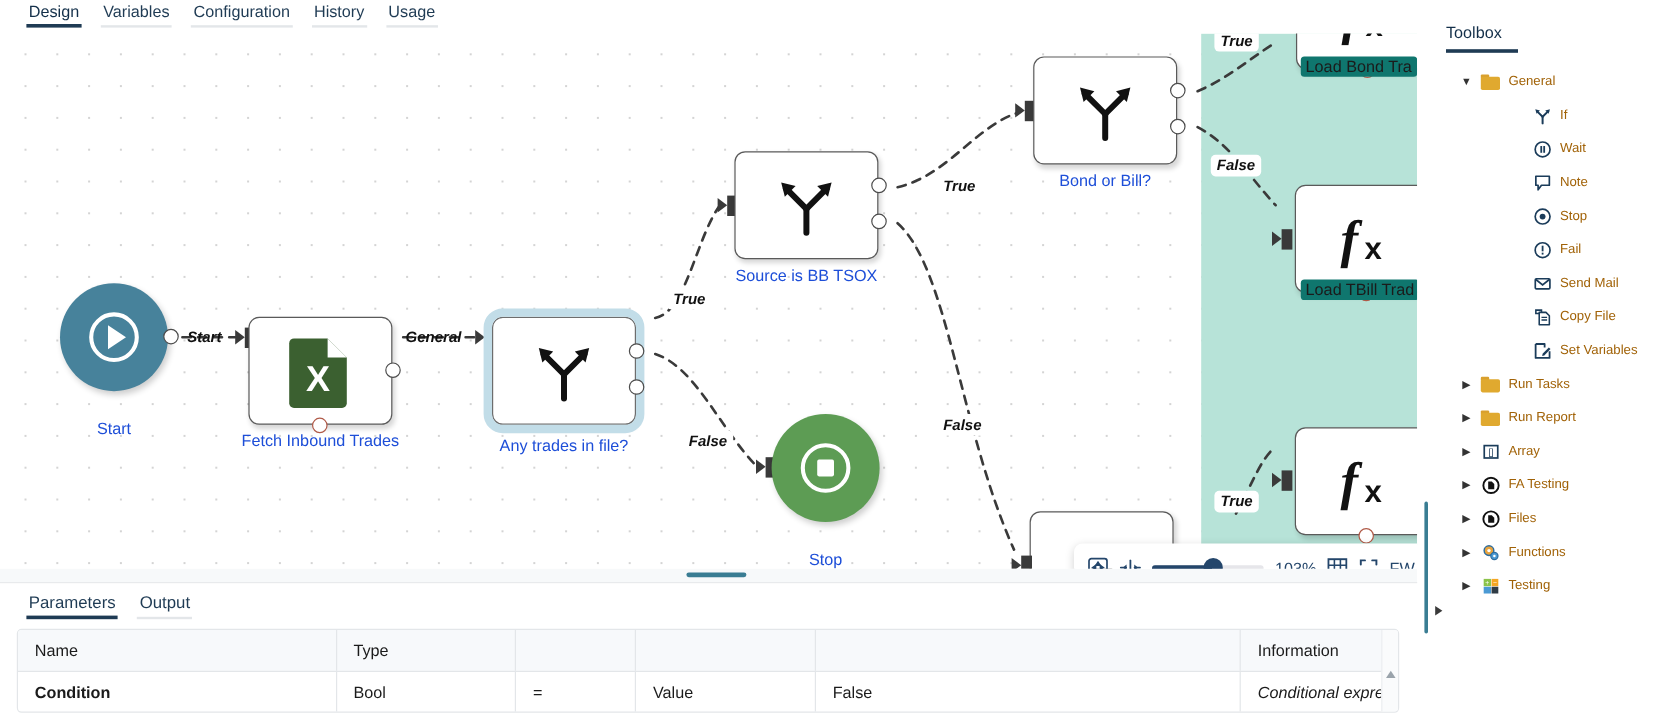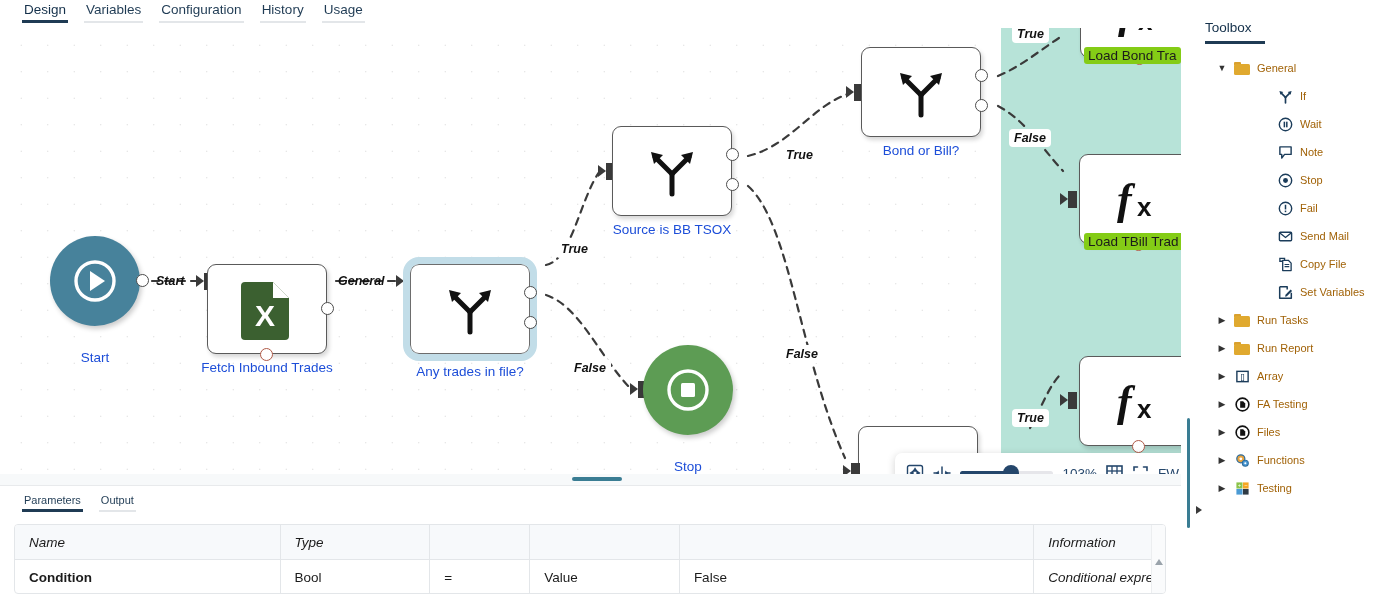--- a/index.html
+++ b/index.html
@@ -86,21 +86,21 @@
     position: absolute; font-size: 12.5px; font-style: italic; font-weight: bold;
     color: #111; background: #ffffff; padding: 2px 5px; border-radius: 4px;
     white-space: nowrap;
   }
   .port-label {
     position: absolute; font-size: 12.5px; font-style: italic; font-weight: bold;
     color: #111; white-space: nowrap;
   }
   .task-label-chip {
     position: absolute; font-size: 13.5px; color: #1b1b1b; white-space: nowrap;
-    background: #84cc16; padding: 1px 4px; border-radius: 3px;
+    background: #0f766e; padding: 1px 4px; border-radius: 3px;
   }
 
   
   #zoombar {
     position: absolute; left: 895px; top: 425px; width: 295px; height: 40px;
     background: #ffffff; border-radius: 7px; box-shadow: 0 2px 8px rgba(0,0,0,.18);
     display: flex; align-items: center; gap: 9px; padding: 0 11px;
     z-index: 40;
   }
   #zoombar .zi { display: flex; align-items: center; justify-content: center; cursor: pointer; }
@@ -127,33 +127,33 @@
     cursor: pointer;
   }
 
   
   #bottom {
     position: absolute; left: 0; top: 485px; width: 1181px; height: 111px;
     background: #ffffff; border-top: 1px solid #e8eaec;
   }
   #btabs { display: flex; gap: 0px; padding: 6px 14px 0 14px; }
   .bt-tab {
-    font-size: 11px; color: #1f3b54; padding: 2px 10px 6px 10px;
+    font-size: 14px; color: #1f3b54; padding: 2px 10px 6px 10px;
     position: relative; cursor: pointer;
   }
   .bt-tab::after { content: ""; position: absolute; left: 8px; right: 8px; bottom: 0; height: 2px; background: #e3e6e9; }
   .bt-tab.active::after { background: #1f3b54; height: 3px; }
 
   #ptable {
     position: absolute; left: 14px; top: 38px; width: 1152px; height: 70px;
     border: 1px solid #e3e6e9; border-radius: 4px; overflow: hidden;
     background: #ffffff;
   }
   .prow { display: flex; height: 35px; align-items: stretch; }
-  .prow.head { background: #f7f9fb; border-bottom: 1px solid #e3e6e9; font-style: italic; }
+  .prow.head { background: #f7f9fb; border-bottom: 1px solid #e3e6e9; }
   .pcell {
     display: flex; align-items: center; padding: 0 14px;
     font-size: 13.5px; color: #1b1b1b; border-right: 1px solid #e3e6e9;
     overflow: hidden; white-space: nowrap;
   }
   .pcell:last-child { border-right: none; }
   .c-name { width: 266px; }
   .c-type { width: 150px; }
   .c-op   { width: 100px; }
   .c-kind { width: 150px; }

